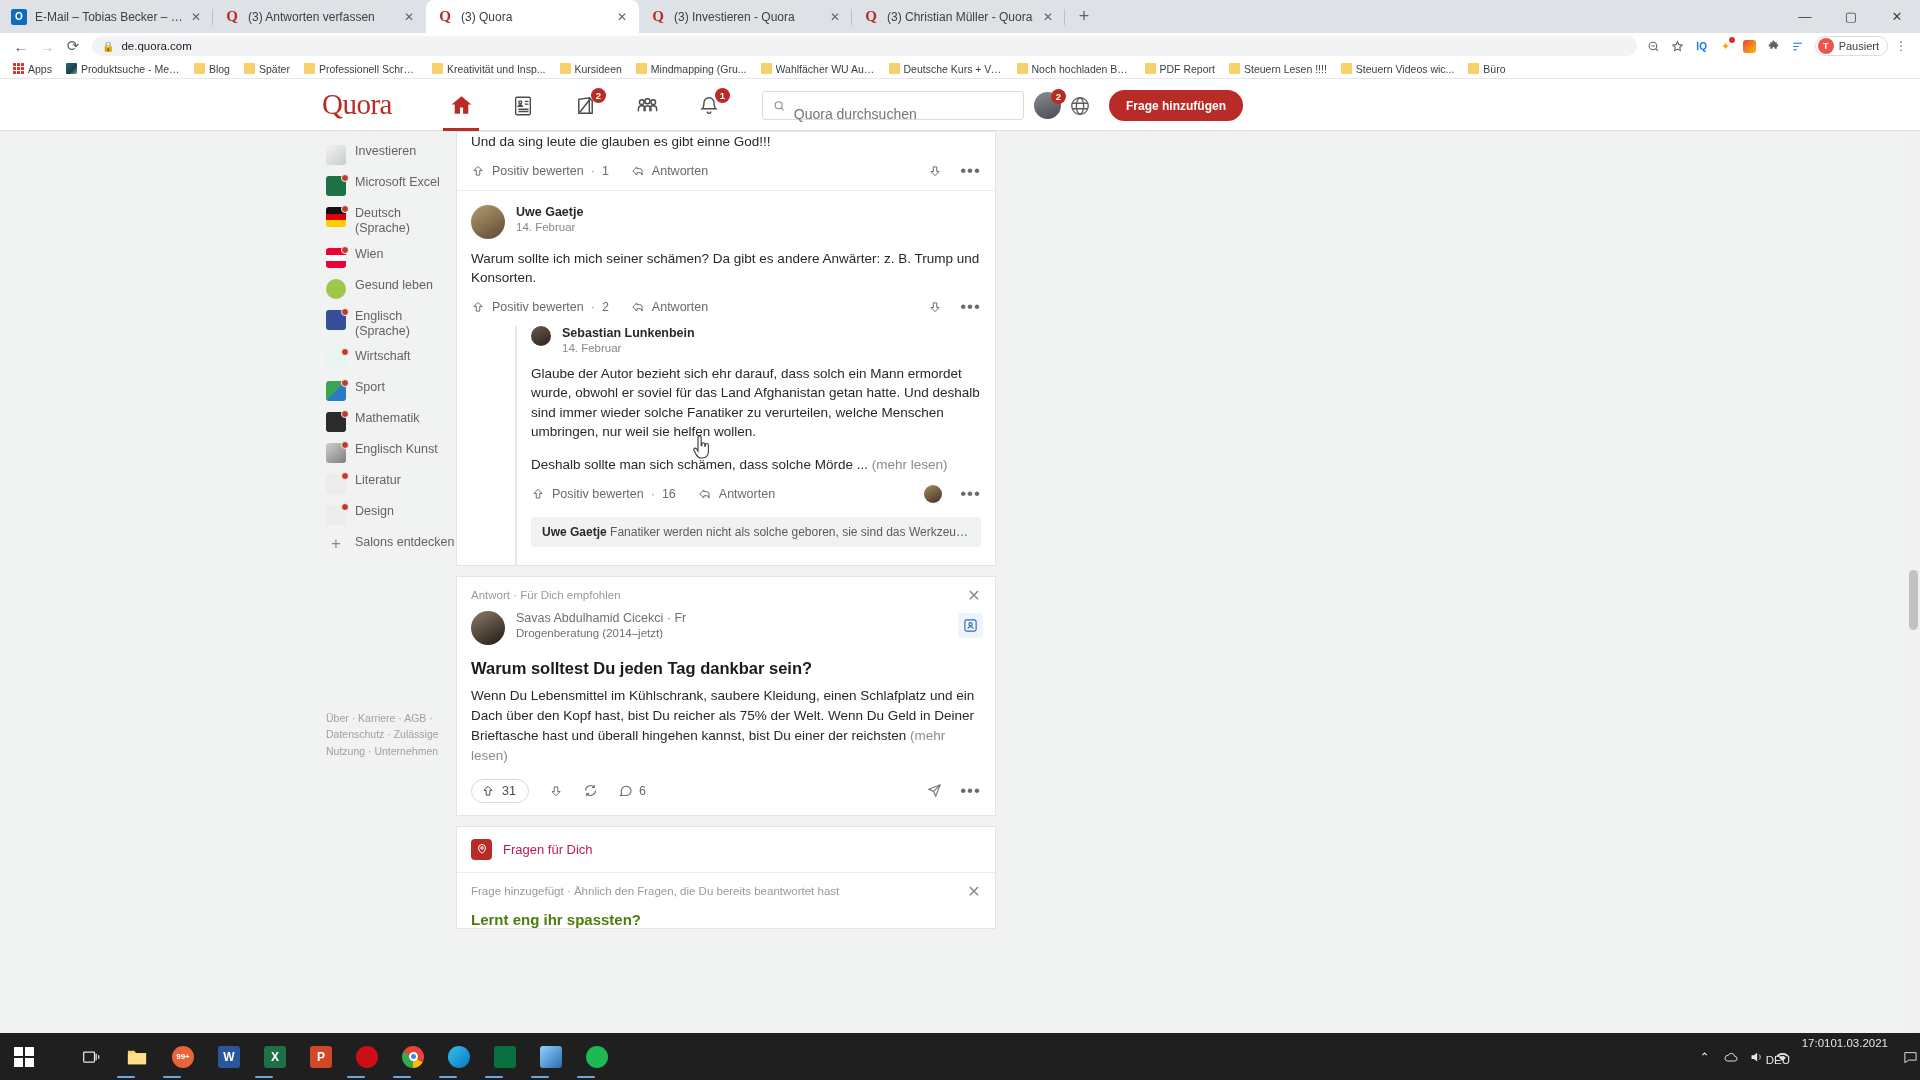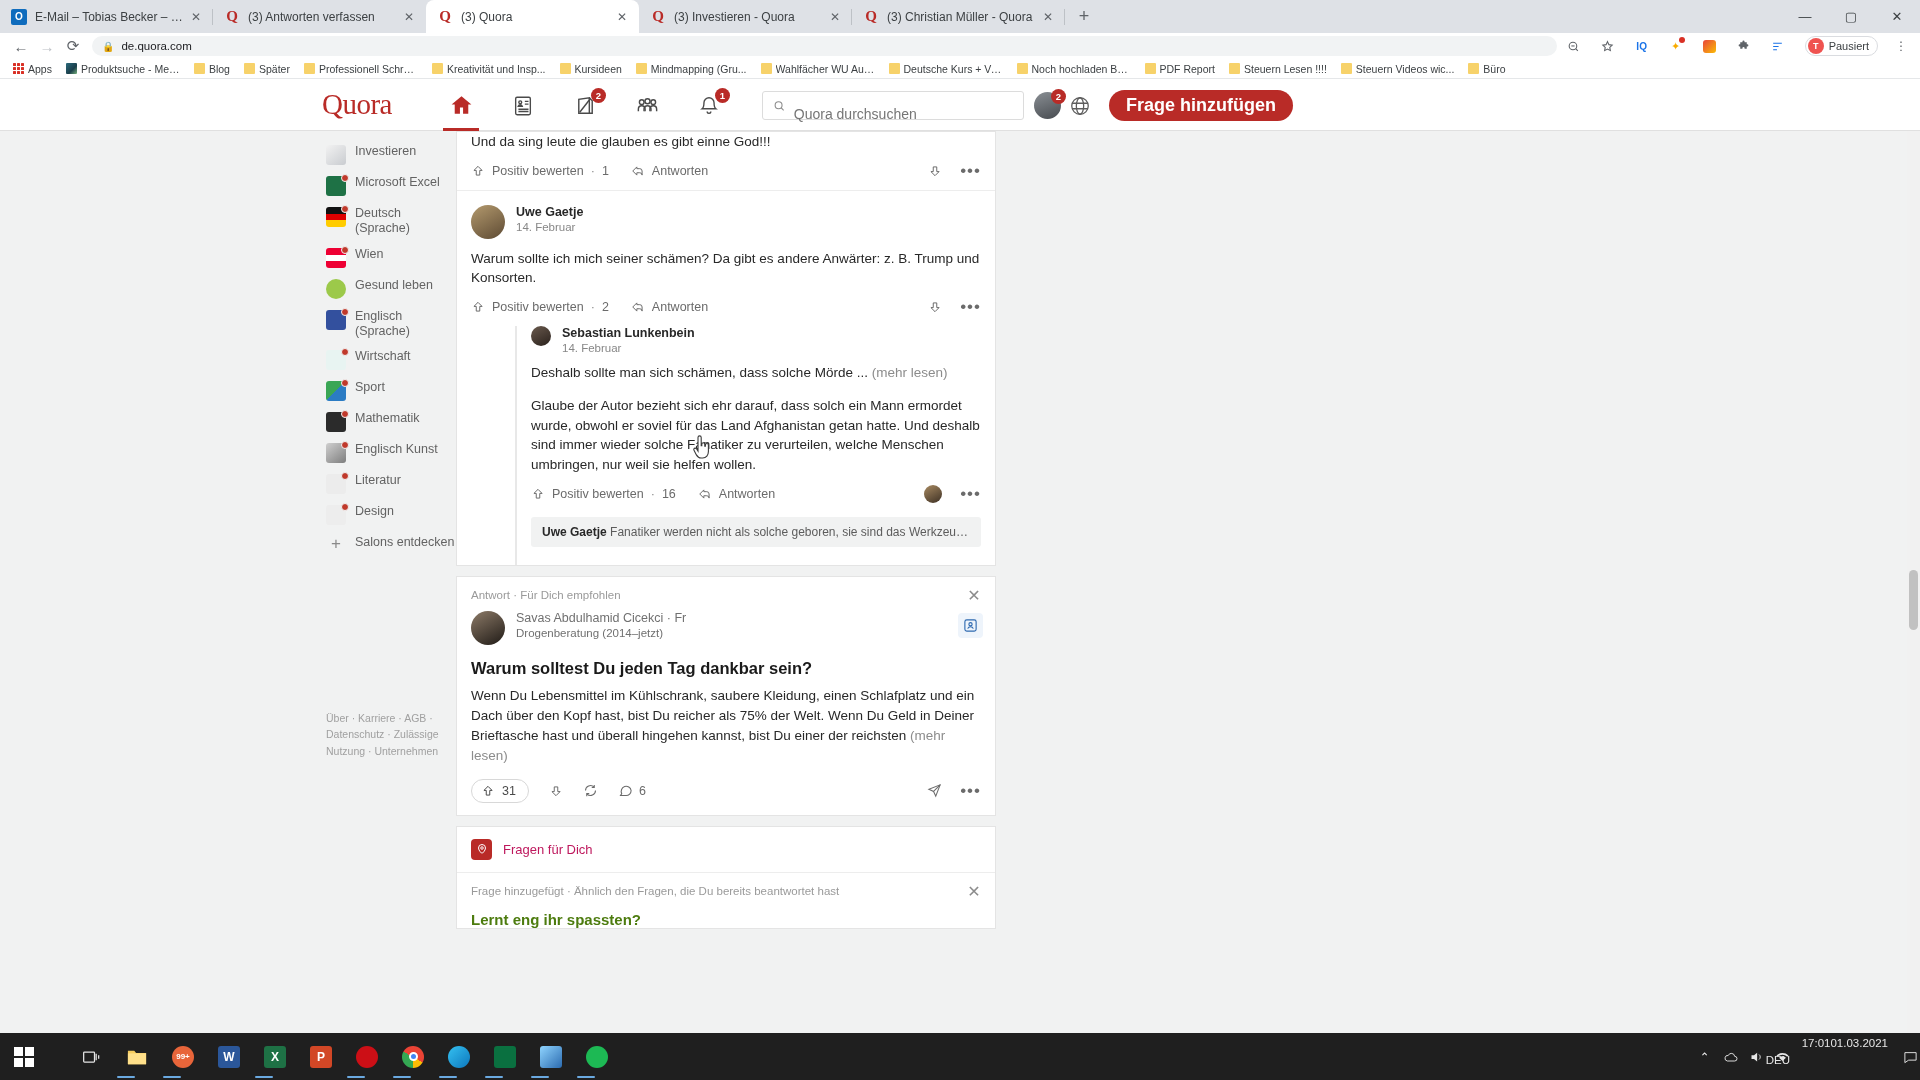--- a/index.html
+++ b/index.html
@@ -67,21 +67,21 @@
     width: 26px; height: 26px; display: flex; align-items: center; justify-content: center;
     font-size: 15px; color: #5f6368;
   }
   .navbtn.dim { color: #bdc1c6; }
   .omnibox {
     flex: 1; height: 20px; background: #f1f3f4; border-radius: 11px;
     margin: 0 6px 0 6px; display: flex; align-items: center; padding: 0 10px;
     font-size: 11.5px; color: #202124;
   }
   .omnibox .lock { font-size: 10px; margin-right: 7px; color: #5f6368; }
-  .tb-icons { display: flex; align-items: center; gap: 12px; }
+  .tb-icons { display: flex; align-items: center; gap: 2px; }
   .tb-icon {
     width: 22px; height: 22px; display: flex; align-items: center; justify-content: center;
     font-size: 12px; color: #5f6368; position: relative;
   }
   .tb-icon .dot {
     position: absolute; top: 2px; right: 2px; width: 6px; height: 6px;
     border-radius: 50%; background: #1a73e8;
   }
   .profile-pill {
     display: flex; align-items: center; gap: 5px; height: 20px;
@@ -149,21 +149,21 @@
   }
   .qright { position: absolute; left: 1034px; top: 0; height: 51px; display: flex; align-items: center; gap: 4px; }
   .qavatar {
     width: 27px; height: 27px; border-radius: 50%;
     background: linear-gradient(160deg,#8a8f94,#474b50); position: relative;
   }
   .qglobe { width: 30px; height: 30px; display: flex; align-items: center; justify-content: center; color: #5c5c5c; }
   .qask {
     margin-left: 10px; height: 31px; background: #b92b27; color: #fff;
     border-radius: 16px; display: flex; align-items: center; padding: 0 17px;
-    font-size: 18px; font-weight: bold; border: none;
+    font-size: 12px; font-weight: bold; border: none;
     font-family: "Liberation Sans", sans-serif;
   }
 
   
   .sidebar {
     position: absolute; left: 322px; top: 51px; width: 140px; bottom: 0;
     padding-top: 8px; font-size: 12.5px; color: #636363;
   }
   .side-item {
     display: flex; align-items: flex-start; gap: 9px; padding: 5px 4px;
@@ -702,25 +702,25 @@
           </div>
 
           <div class="nested">
             <div class="chead" style="padding-top:0">
               <span class="cav small dark"></span>
               <div>
                 <div class="cname">Sebastian Lunkenbein</div>
                 <div class="cdate">14. Februar</div>
               </div>
             </div>
+            <div class="ctext" style="padding-top:10px">Glaube der Autor bezieht sich ehr darauf, dass solch ein Mann ermordet wurde, obwohl er soviel für das Land Afghanistan getan hatte. Und deshalb sind immer wieder solche Fanatiker zu verurteilen, welche Menschen umbringen, nur weil sie helfen wollen.</div>
             <div class="ctext" style="padding-top:9px">
               <span>Deshalb sollte man sich schämen, dass solche Mörde ...</span>
               <span class="mehr">(mehr lesen)</span>
             </div>
-            <div class="ctext" style="padding-top:10px">Glaube der Autor bezieht sich ehr darauf, dass solch ein Mann ermordet wurde, obwohl er soviel für das Land Afghanistan getan hatte. Und deshalb sind immer wieder solche Fanatiker zu verurteilen, welche Menschen umbringen, nur weil sie helfen wollen.</div>
             <div class="cactions">
               <div class="cact">
                 <svg class="arrow-up" viewBox="0 0 24 24" fill="none" stroke="#6b6b6b" stroke-width="1.7">
                     <path d="M12 4l7 7h-4v8H9v-8H5z"></path>
                   </svg>
                 <span>Positiv bewerten</span>
                 <span style="color:#8c8c8c">·</span>
                 <span>16</span>
               </div>
               <div class="cact">

